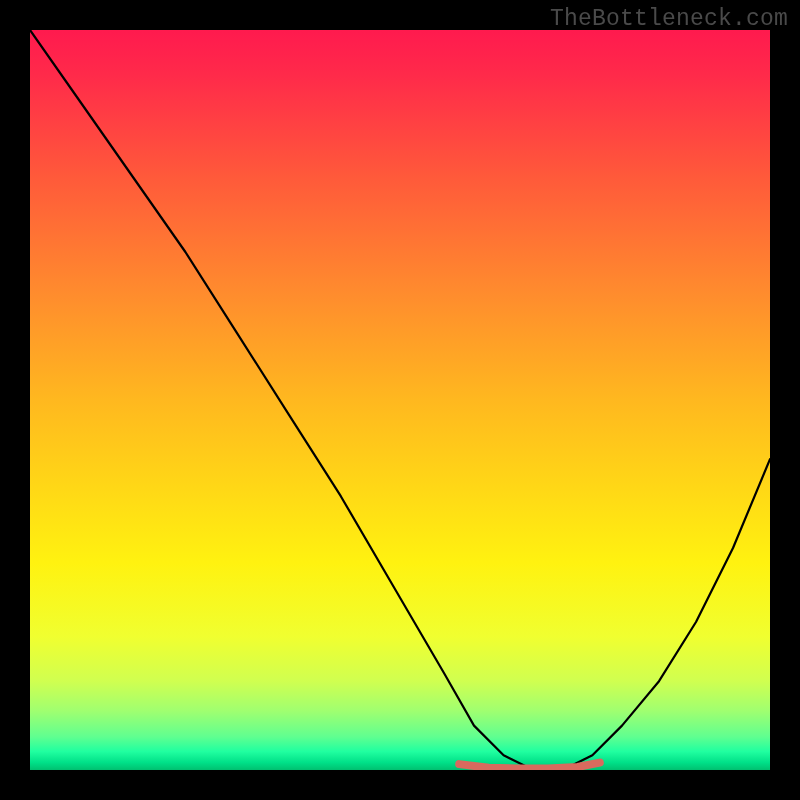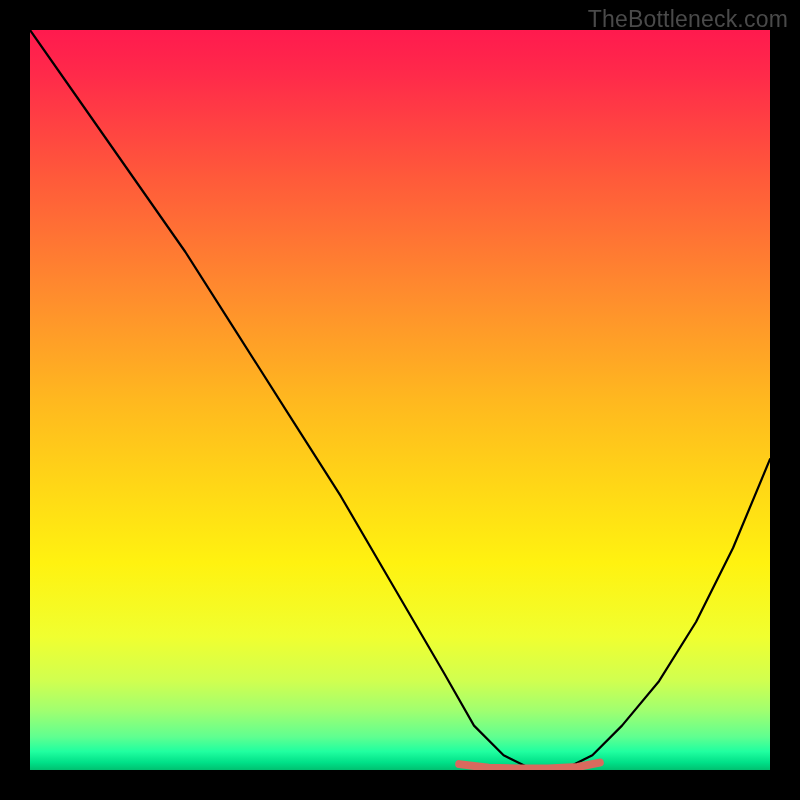--- a/index.html
+++ b/index.html
@@ -9,20 +9,21 @@
     height: 800px;
     background: #000;
     overflow: hidden;
     font-family: Arial, Helvetica, sans-serif;
   }
   .frame {
     position: relative;
     width: 800px;
     height: 772px;
     background: #000;
+    font-family: Liberation Mono, monospace;
   }
   .watermark {
     position: absolute;
     top: 6px;
     right: 12px;
     color: #4a4a4a;
     font-size: 23px;
     font-weight: 500;
     letter-spacing: 0.2px;
     z-index: 10;

